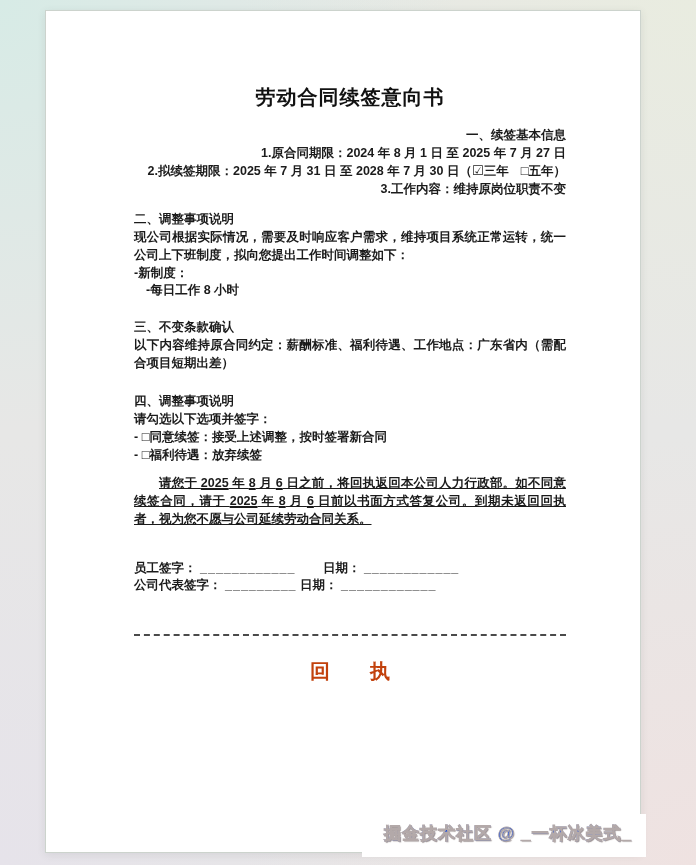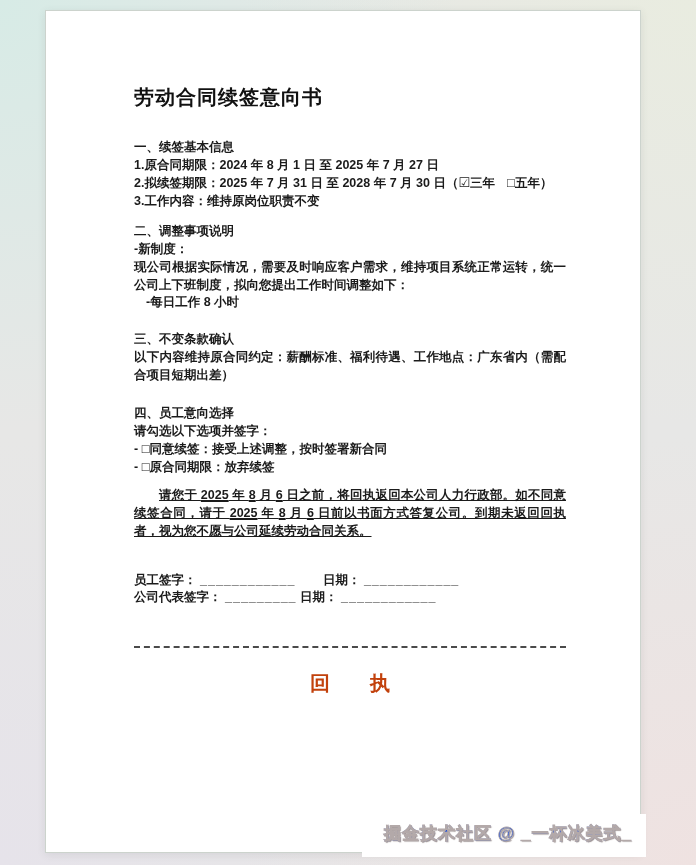--- a/index.html
+++ b/index.html
@@ -23,28 +23,28 @@
     border: 1px solid #ccd3cd;
     box-shadow: 0 2px 8px rgba(60,70,65,0.10);
     color: #1b1b1b;
     font-weight: bold;
     font-size: 12.5px;
     line-height: 18px;
   }
   .content { padding: 0 74px 0 88px; }
   .doc-title {
     margin-top: 74px;
-    text-align: left;
+    text-align: center;
     font-size: 20px;
     line-height: 24px;
     letter-spacing: 1px;
     color: #111;
   }
   .section { margin-top: 0; }
-  .s1 { margin-top: 29px; }
+  .s1 { margin-top: 17px; text-align: right; }
   .s2 { margin-top: 12px; }
   .s3 { margin-top: 20px; }
   .s4 { margin-top: 20px; }
   .line { white-space: normal; }
   .rule-sub { padding-left: 12px; line-height: 16px; }
   .cb { display: inline-block; font-size: 13px; }
   .cb-gap { margin-left: 12px; }
   .notice {
     margin-top: 10px;
     text-indent: 2em;
@@ -94,38 +94,38 @@
       <div class="line">一、续签基本信息</div>
       <div class="line">1.原合同期限：2024 年 8 月 1 日  至  2025 年 7 月 27 日</div>
       <div class="line">
         <span>2.拟续签期限：2025 年 7 月 31 日  至  2028 年 7 月 30 日（</span><span class="cb">☑</span><span>三年</span><span class="cb cb-gap">□</span><span>五年</span><span>）</span>
       </div>
       <div class="line">3.工作内容：维持原岗位职责不变</div>
     </div>
 
     <div class="section s2">
       <div class="line">二、调整事项说明</div>
+      <div class="line" style="text-align: justify;">现公司根据实际情况，需要及时响应客户需求，维持项目系统正常运转，统一公司上下班制度，拟向您提出工作时间调整如下：</div>
       <div class="line">-新制度：</div>
-      <div class="line" style="text-align: justify;">现公司根据实际情况，需要及时响应客户需求，维持项目系统正常运转，统一公司上下班制度，拟向您提出工作时间调整如下：</div>
       <div class="line rule-sub">-每日工作 8 小时</div>
     </div>
 
     <div class="section s3">
       <div class="line">三、不变条款确认</div>
       <div class="line" style="text-align: justify;">以下内容维持原合同约定：薪酬标准、福利待遇、工作地点：广东省内（需配合项目短期出差）</div>
     </div>
 
     <div class="section s4">
-      <div class="line">四、员工意向选择</div>
+      <div class="line">四、调整事项说明</div>
       <div class="line">请勾选以下选项并签字：</div>
       <div class="line">
         <span>- </span><span class="cb">□</span><span>同意续签：接受上述调整，按时签署新合同</span>
       </div>
       <div class="line">
-        <span>- </span><span class="cb">□</span><span>原合同期限：放弃续签</span>
+        <span>- </span><span class="cb">□</span><span>福利待遇：放弃续签</span>
       </div>
     </div>
 
     <div class="notice"><span>请您于 </span><span class="u">2025</span><span> 年 </span><span class="u">8</span><span> 月 </span><span class="u">6</span><span> 日之前，将回执返回本公司人力行政部。如不同意续签合同，请于 </span><span class="u">2025</span><span> 年 </span><span class="u">8</span><span> 月 </span><span class="u">6</span><span> 日前以书面方式答复公司。到期未返回回执者，视为您不愿与公司延续劳动合同关系。</span></div>
 
     <div class="signatures">
       <div class="line">
         <span>员工签字：</span>
         <span class="blank">____________</span>
         <span class="date-gap">日期：</span>

